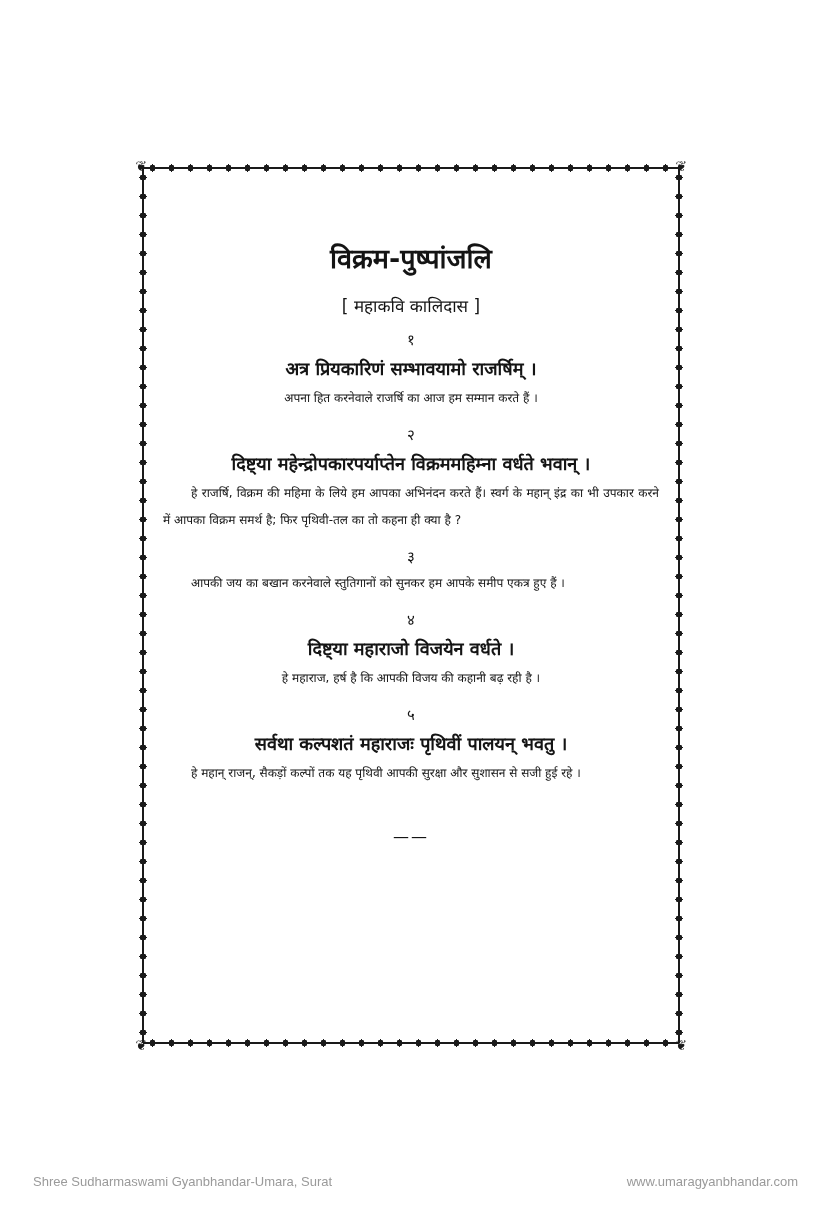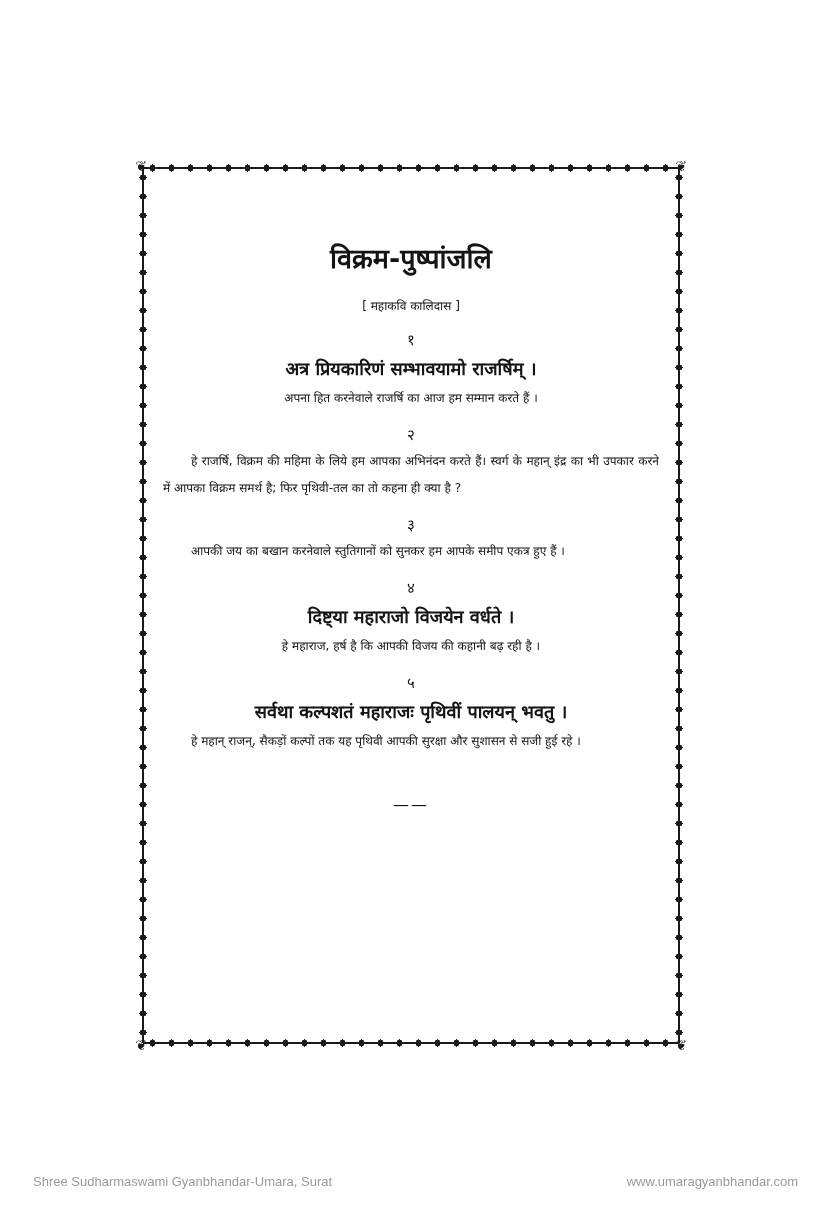--- a/index.html
+++ b/index.html
@@ -43,21 +43,21 @@
   .corner-br { right: -9px; bottom: -9px; }
 
   .content {
     position: absolute; left: 20px; right: 20px; top: 55px;
     font-family: "DejaVu Sans", sans-serif;
   }
   .title {
     text-align: center; font-size: 27px; font-weight: bold; margin: 16px; line-height: 40px;
   }
   .author {
-    text-align: center; font-size: 12px; margin-top: 16px; line-height: 22px;
+    text-align: center; font-size: 17px; margin-top: 16px; line-height: 22px;
   }
   .verse-num {
     text-align: center; font-size: 15px; line-height: 22px; margin-top: 12px;
   }
   .sanskrit {
     text-align: center; font-size: 18px; font-weight: bold; line-height: 28px; margin-top: 4px;
   }
   .hindi {
     font-size: 12px; line-height: 27px; text-align: justify; text-align-last: left;
     text-indent: 28px; margin-top: 2px;
@@ -91,20 +91,21 @@
     <div class="author">[ महाकवि कालिदास ]</div>
 
     <div class="verse">
       <div class="verse-num">१</div>
       <div class="sanskrit">अत्र प्रियकारिणं सम्भावयामो राजर्षिम् ।</div>
       <div class="hindi centered">अपना हित करनेवाले राजर्षि का आज हम सम्मान करते हैं ।</div>
     </div>
 
     <div class="verse">
       <div class="verse-num">२</div>
+      <div class="sanskrit">दिष्ट्या महेन्द्रोपकारपर्याप्तेन विक्रममहिम्ना वर्धते भवान् ।</div>
       <div class="hindi">हे राजर्षि, विक्रम की महिमा के लिये हम आपका अभिनंदन करते हैं। स्वर्ग के महान् इंद्र का भी उपकार करने में आपका विक्रम समर्थ है; फिर पृथिवी-तल का तो कहना ही क्या है ?</div>
     </div>
 
     <div class="verse">
       <div class="verse-num">३</div>
       <div class="hindi">आपकी जय का बखान करनेवाले स्तुतिगानों को सुनकर हम आपके समीप एकत्र हुए हैं ।</div>
     </div>
 
     <div class="verse">
       <div class="verse-num">४</div>

